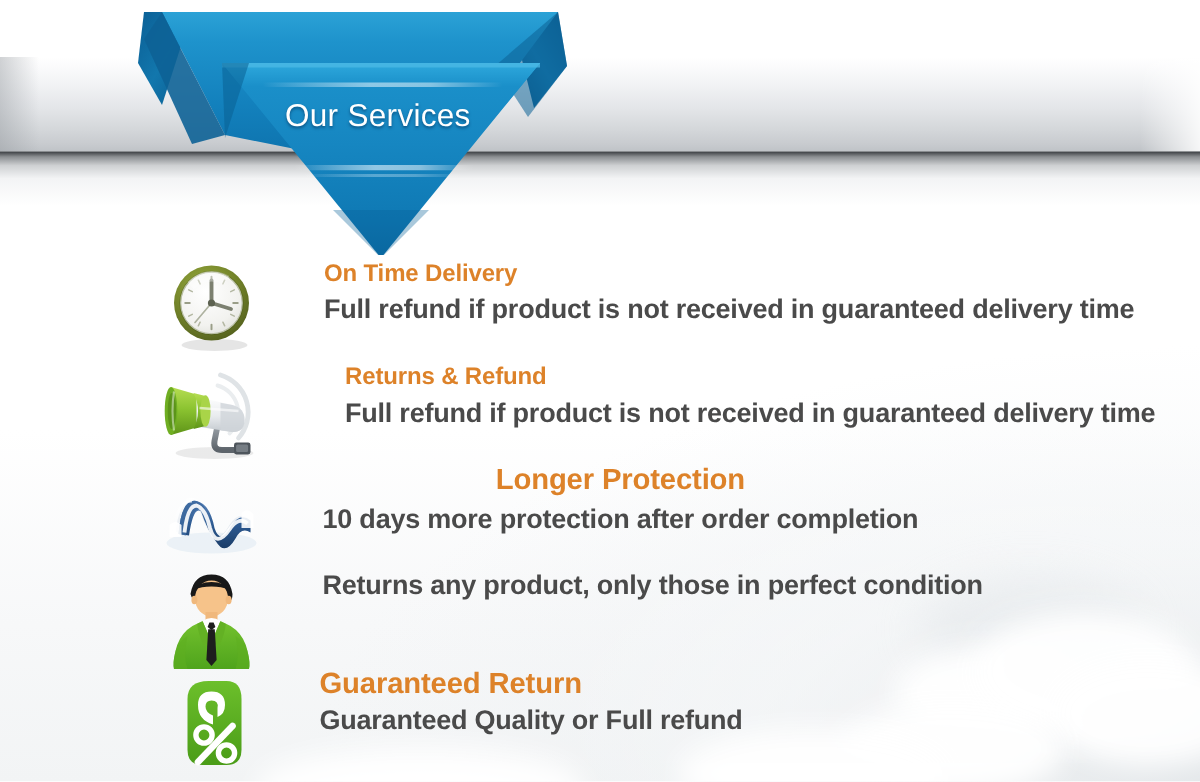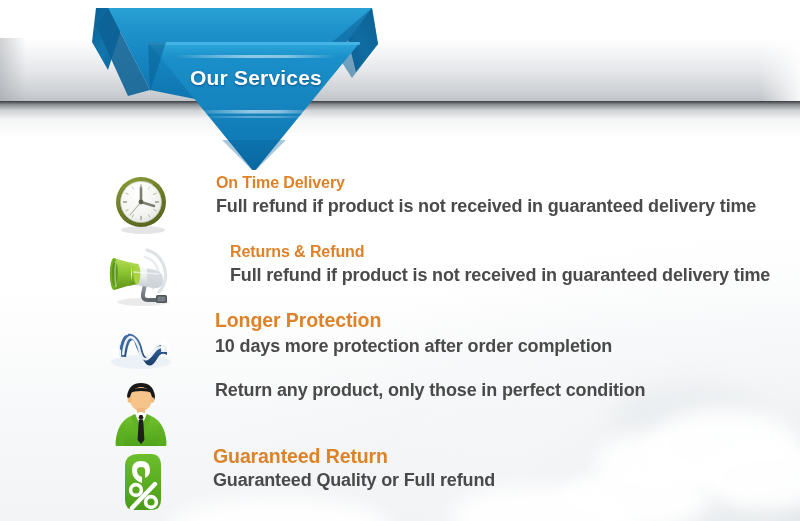--- a/index.html
+++ b/index.html
@@ -53,21 +53,21 @@
     position:absolute;right:0;top:38px;width:40px;height:63px;
     background:linear-gradient(270deg,rgba(255,255,255,.85),rgba(255,255,255,0));
   }
 
   
   #ribbon{position:absolute;left:0;top:0;width:460px;height:170px;}
   #ribbon svg{display:block;}
 
   #ribbon-title{
     position:absolute;left:190px;top:66px;width:180px;
-    font-size:21px;font-weight:bold;color:#ffffff;
+    font-size:21px;font-weight:normal;color:#ffffff;
     letter-spacing:.2px;
     text-shadow:0 1px 2px rgba(0,40,80,.55);
     white-space:nowrap;
   }
 
   
   #services{position:absolute;left:0;top:170px;width:800px;}
   .srow{position:relative;height:70px;}
   .srow.last{height:66px;}
   .icon-wrap{
@@ -78,21 +78,21 @@
   .stitle{
     font-size:16px;font-weight:bold;color:#DD8229;
     letter-spacing:-.1px;line-height:1.12;white-space:nowrap;
   }
   .sdesc{
     font-size:18px;font-weight:bold;color:#4a4a4a;
     margin-top:4px;letter-spacing:-.15px;line-height:1.15;white-space:nowrap;
   }
   .srow.r1 .stext{left:216px;top:4px;}
   .srow.r2 .stext{left:214px;top:3px;margin-left:16px;}
-  .srow.r3 .stext{left:215px;top:0px;}
+  .srow.r3 .stext{left:215px;top:0px;text-align:center;}
   .srow.r4 .stext{left:215px;top:-2px;}
   .srow.r5 .stext{left:213px;top:-4px;}
   .srow.r3 .stitle,.srow.r4 .stitle,.srow.r5 .stitle{font-size:19.5px;}
   .srow.r4 .sdesc,.srow.r5 .sdesc{margin-top:2px;}
 </style>
 </head>
 <body>
 
 <div id="stage">
 
@@ -339,21 +339,21 @@
           <path d="M46 34 L40 48 L45.5 50 Q49 42 49.5 36 Z" fill="#63b124"></path>
 
           <path d="M38.6 35 L41.4 35 L42.6 38 L40 40 L37.4 38 Z" fill="#1e1e1e"></path>
           <path d="M37.8 39.5 L42.2 39.5 L43.4 60 L40 64 L36.6 60 Z" fill="#1e1e1e"></path>
 
           <path d="M16 54 Q14 62 15 66 L24 66 Q21 58 24 44 Q18 48 16 54 Z" fill="#5fae20" opacity="0.55"></path>
           <path d="M64 54 Q66 62 65 66 L56 66 Q59 58 56 44 Q62 48 64 54 Z" fill="#5fae20" opacity="0.55"></path>
         </svg>
       </div>
       <div class="stext">
-        <div class="sdesc">Return any  product, only those in perfect condition</div>
+        <div class="sdesc">Returns any  product, only those in perfect condition</div>
       </div>
     </div>
 
     <div class="srow r5 last">
       <div class="icon-wrap">
         <svg width="82" height="66" viewBox="0 0 82 66" xmlns="http://www.w3.org/2000/svg">
           <defs>
             <linearGradient id="tgGreen" x1="0" y1="0" x2="0" y2="1">
               <stop offset="0" stop-color="#6cbf2b"></stop>
               <stop offset="1" stop-color="#4a9c18"></stop>

